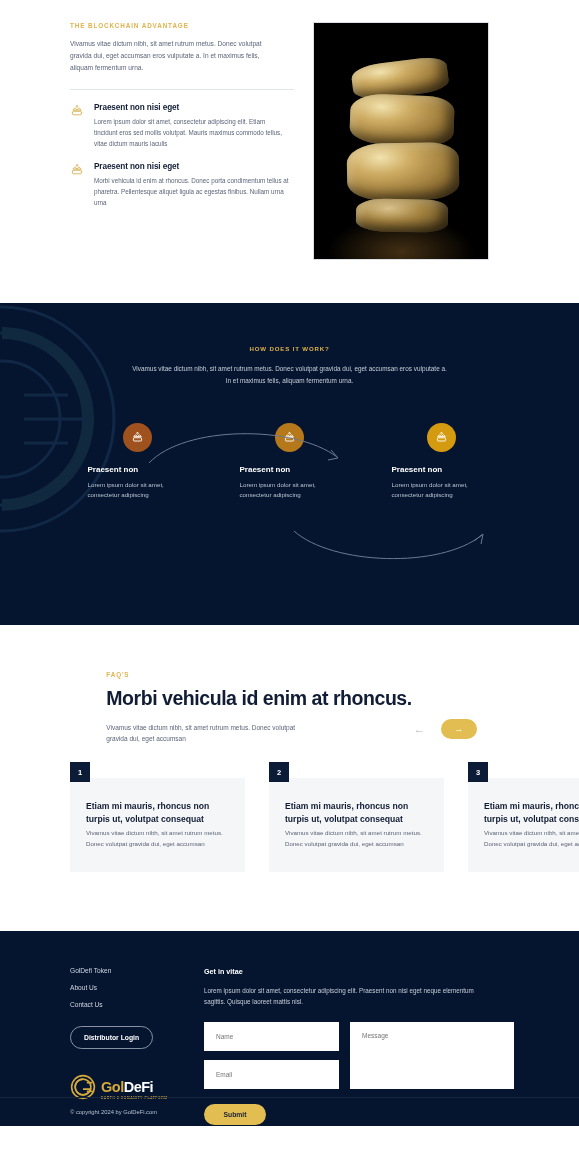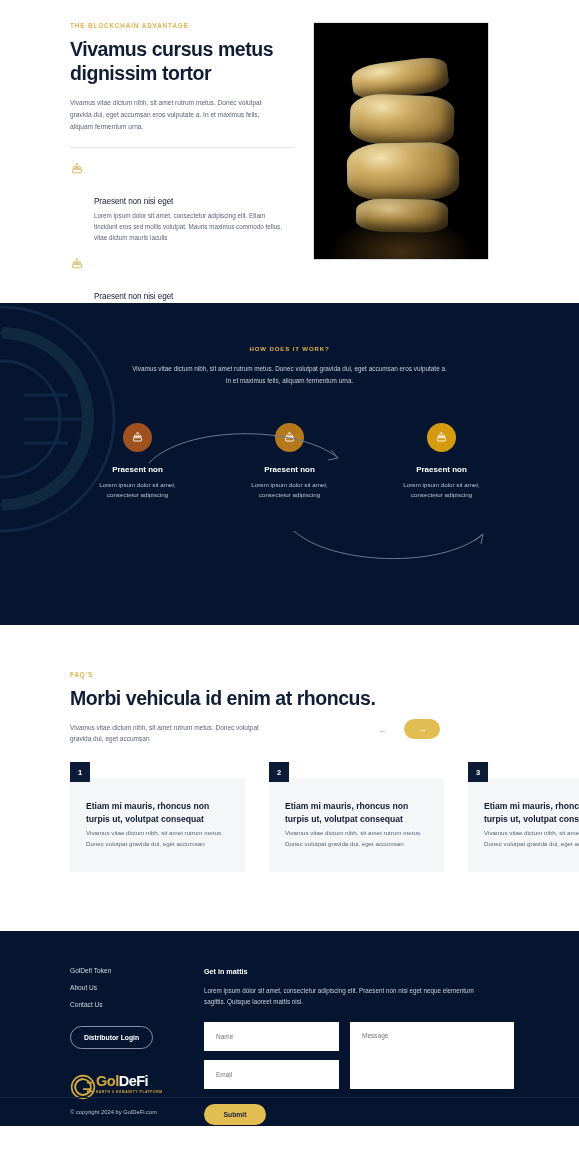--- a/index.html
+++ b/index.html
@@ -49,24 +49,23 @@
     height: 1px;
     background: #e2e5ea;
     margin: 14px 0 13px 0;
   }
   .feat { display: flex; gap: 8px; margin-bottom: 13px; }
   .feat-icon { width: 16px; flex: 0 0 16px; padding-top: 1px; }
   .feat-icon svg { display: block; }
   .feat-title {
     color: #111c35;
     font-size: 8.2px;
-    font-weight: normal;
+    font-weight: bold;
     margin-bottom: 4px;
     letter-spacing: -0.1px;
-    margin-top: 36px;
   }
   .feat-body {
     color: #5b6478;
     font-size: 6.3px;
     line-height: 1.75;
     width: 196px;
   }
   .adv-right { margin-left: 15px; }
   .rock-frame {
     width: 176px;
@@ -134,21 +133,21 @@
     margin: 0 auto;
   }
   .steps {
     position: relative;
     z-index: 2;
     margin-top: 36px;
     display: flex;
     justify-content: center;
     gap: 52px;
   }
-  .step { width: 100px; text-align: center; }
+  .step { width: 100px; }
   .step-circle {
     width: 29px; height: 29px;
     border-radius: 50%;
     margin: 0 auto 13px auto;
     display: flex; align-items: center; justify-content: center;
   }
   .step-title {
     color: #ffffff;
     font-size: 8px;
     font-weight: bold;
@@ -161,21 +160,21 @@
   }
   .arc { position: absolute; z-index: 1; pointer-events: none; }
   .arc-top { left: 145px; top: 0px; }
   .arc-bot { left: 290px; top: 102px; }
 
   
   .sec-faq { background: #fff; padding: 46px 0 44px 0; height: 306px; }
   .faq-head {
     display: flex;
     align-items: flex-end;
-    justify-content: flex-start;
+    justify-content: center;
     padding: 0 66px 0 70px;
   }
   .faq-title {
     color: #111c35;
     font-size: 19.5px;
     line-height: 1.22;
     font-weight: bold;
     letter-spacing: -0.45px;
     margin: 8px 0 11px 0;
   }
@@ -254,21 +253,21 @@
     display: inline-block;
     margin-top: 8px;
     padding: 7px 13px;
     border: 1px solid #8792a6;
     border-radius: 14px;
     color: #ffffff;
     font-size: 6.8px;
     font-weight: bold;
     cursor: pointer;
   }
-  .logo-row { display: flex; align-items: flex-start; margin-top: 25px; }
+  .logo-row { display: flex; align-items: flex-end; gap: 5px; margin-top: 25px; }
   .logo-text-wrap { line-height: 1; }
   .logo-word { font-size: 14.5px; font-weight: bold; letter-spacing: -0.5px; }
   .logo-word .gold { color: #d6a93c; }
   .logo-word .white { color: #ffffff; }
   .logo-tag {
     color: #d6a93c;
     font-size: 3.4px;
     letter-spacing: 0.55px;
     margin-top: 2px;
     font-weight: bold;
@@ -323,21 +322,20 @@
 </style>
 </head>
 <body>
 
 <div class="page">
 
   <section class="sec-advantage">
     <div class="adv-inner">
       <div class="adv-left">
         <div class="eyebrow">THE BLOCKCHAIN ADVANTAGE</div>
-        <h1 class="adv-title">Vivamus cursus metus dignissim tortor</h1>
         <p class="adv-body">Vivamus vitae dictum nibh, sit amet rutrum metus. Donec volutpat gravida dui, eget accumsan eros vulputate a. In et maximus felis, aliquam fermentum urna.</p>
         <div class="adv-divider"></div>
 
         <div class="feat">
           <span class="feat-icon">
             <svg width="14" height="14" viewBox="0 0 24 24" fill="none" stroke="#d8b457" stroke-width="1.6">
               <circle cx="12" cy="4.2" r="1.5"></circle>
               <path d="M5 10.5 L8 7 L12 10 L16 7 L19 10.5 Z"></path>
               <rect x="4.5" y="12.5" width="15" height="6" rx="1.2"></rect>
               <path d="M3 14.6 H4.5 M19.5 14.6 H21"></path>
@@ -503,21 +501,21 @@
           <div class="logo-text-wrap">
             <div class="logo-word">
               <span class="gold">Gol</span><span class="white">DeFi</span>
             </div>
             <div class="logo-tag">EARTH 2 HUMANITY PLATFORM</div>
           </div>
         </div>
       </div>
 
       <div class="f-right">
-        <div class="f-h">Get in mattis</div>
+        <div class="f-h">Get in vitae</div>
         <div class="f-p">Lorem ipsum dolor sit amet, consectetur adipiscing elit. Praesent non nisi eget neque elementum sagittis. Quisque laoreet mattis nisl.</div>
 
         <div class="form-row">
           <div class="form-col-left">
             <input class="inp" type="text" placeholder="Name" style="">
             <input class="inp" type="text" placeholder="Email" style="">
           </div>
           <textarea class="txtarea" placeholder="Message" style=""></textarea>
         </div>
         <button class="submit-btn">Submit</button>

